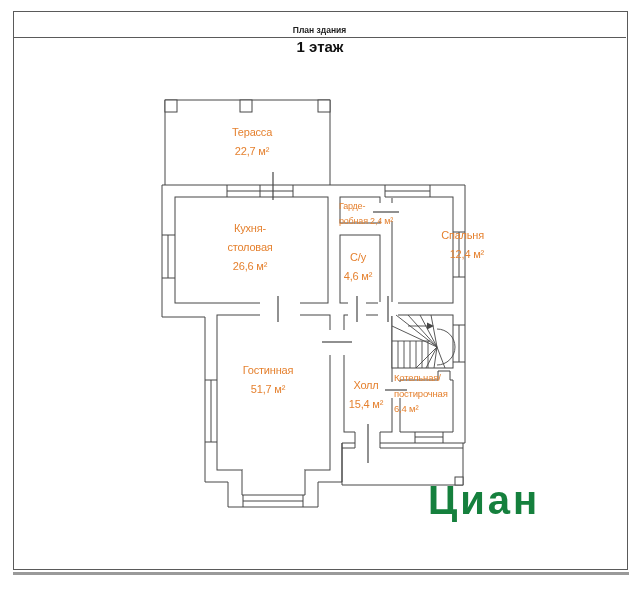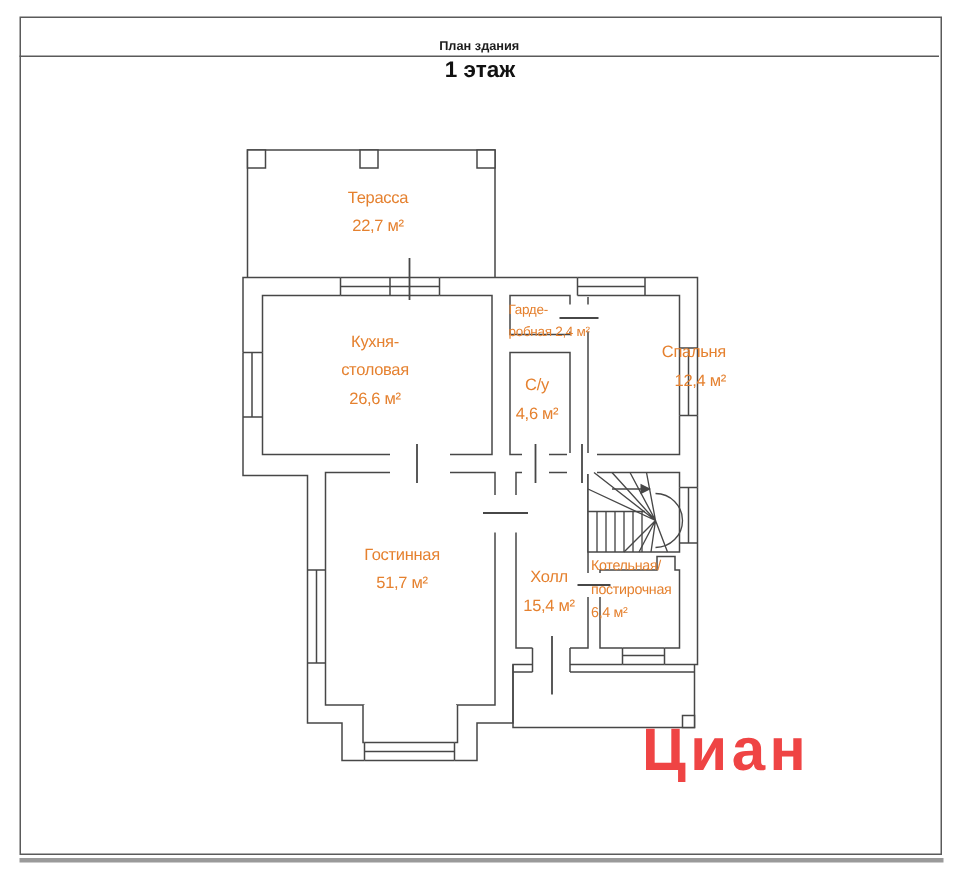--- a/index.html
+++ b/index.html
@@ -23,21 +23,21 @@
   #lbl-terrace{left:192px;top:123px;width:120px;}
   #lbl-kitchen{left:190px;top:219px;width:120px;}
   #lbl-wardrobe{left:339px;top:199px;width:56px;text-align:left;font-size:9px;line-height:15px;}
   #lbl-bathroom{left:328px;top:248px;width:60px;}
   #lbl-bedroom{left:364px;top:226px;width:120px;text-align:right;}
   #lbl-living{left:208px;top:361px;width:120px;}
   #lbl-hall{left:336px;top:353px;width:60px;margin-top:23px;}
   #lbl-boiler{left:394px;top:370px;width:70px;text-align:left;font-size:9.5px;line-height:15.5px;}
   #lbl-porch{left:352px;top:458px;width:100px;}
   .watermark{position:absolute;left:428px;top:478px;font-size:40px;font-weight:bold;
-             color:#ef4444;letter-spacing:3px;}
+             color:#15803d;letter-spacing:3px;}
 </style>
 </head>
 <body>
 
 <div class="stage">
 
   <div class="frame"></div>
   <div class="frame-shadow"></div>
   <div class="header-bar">
     <span>План здания</span>

